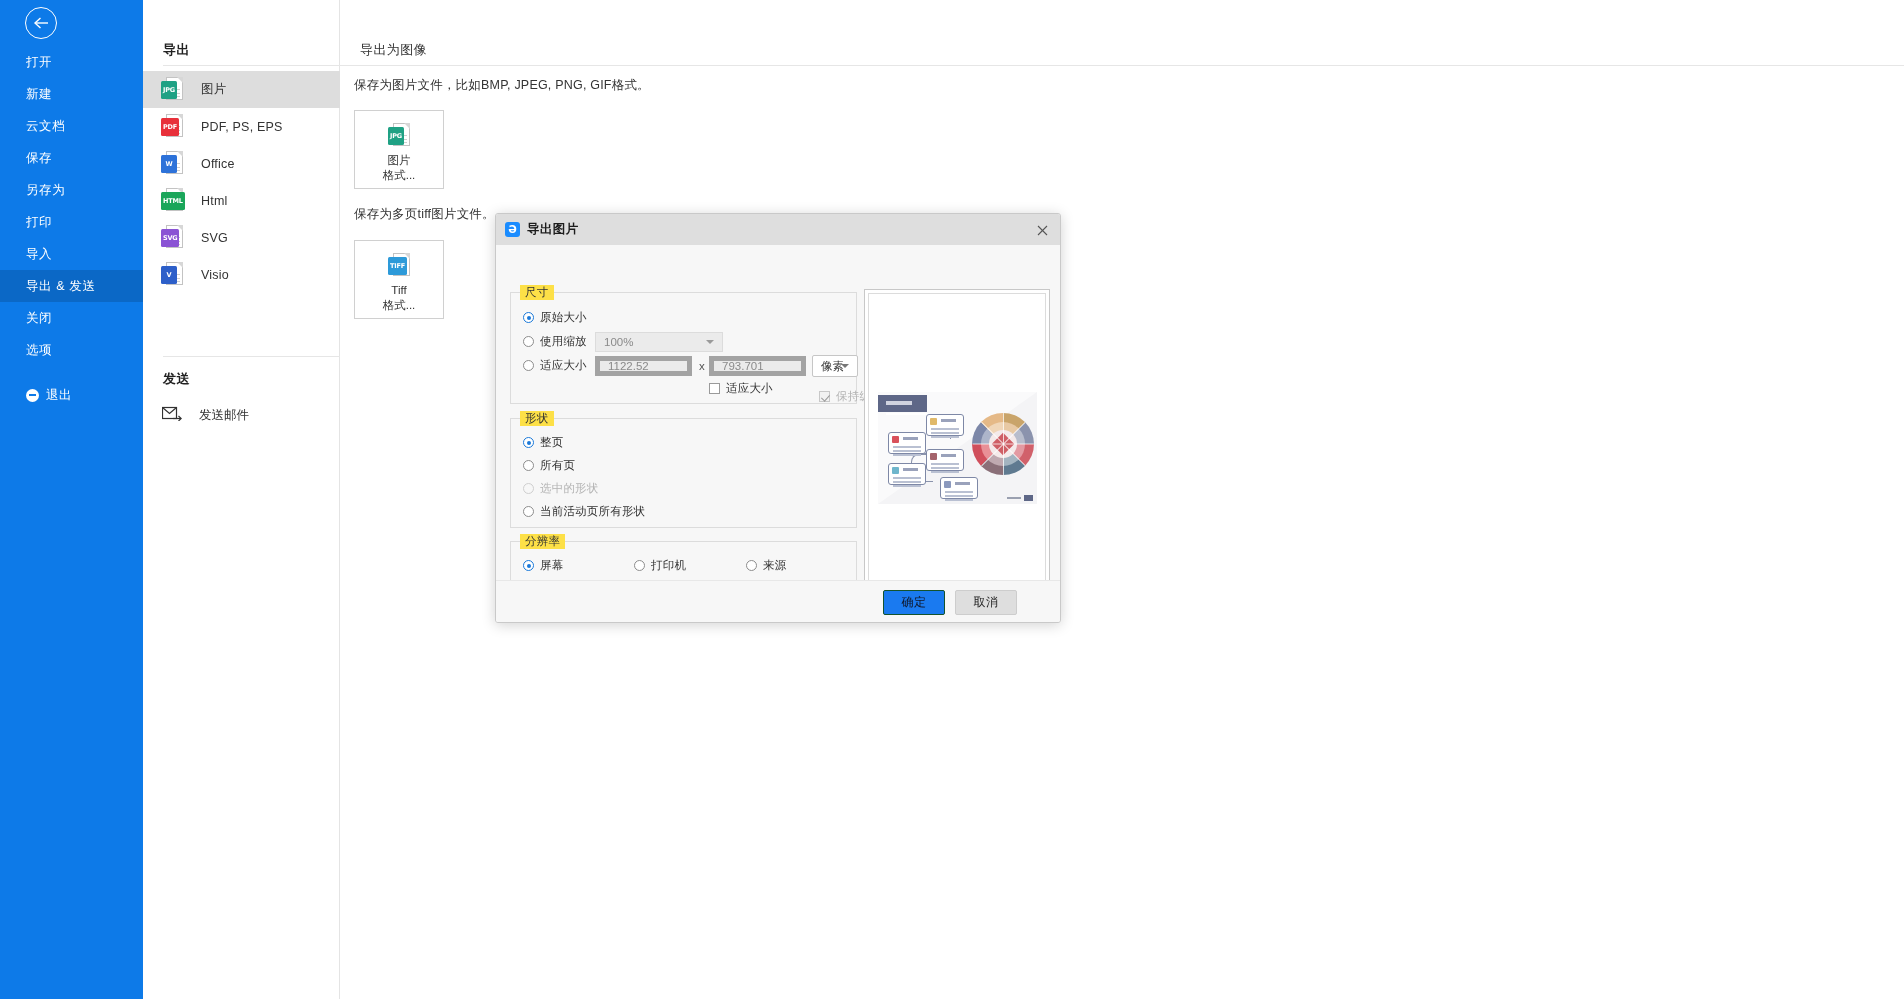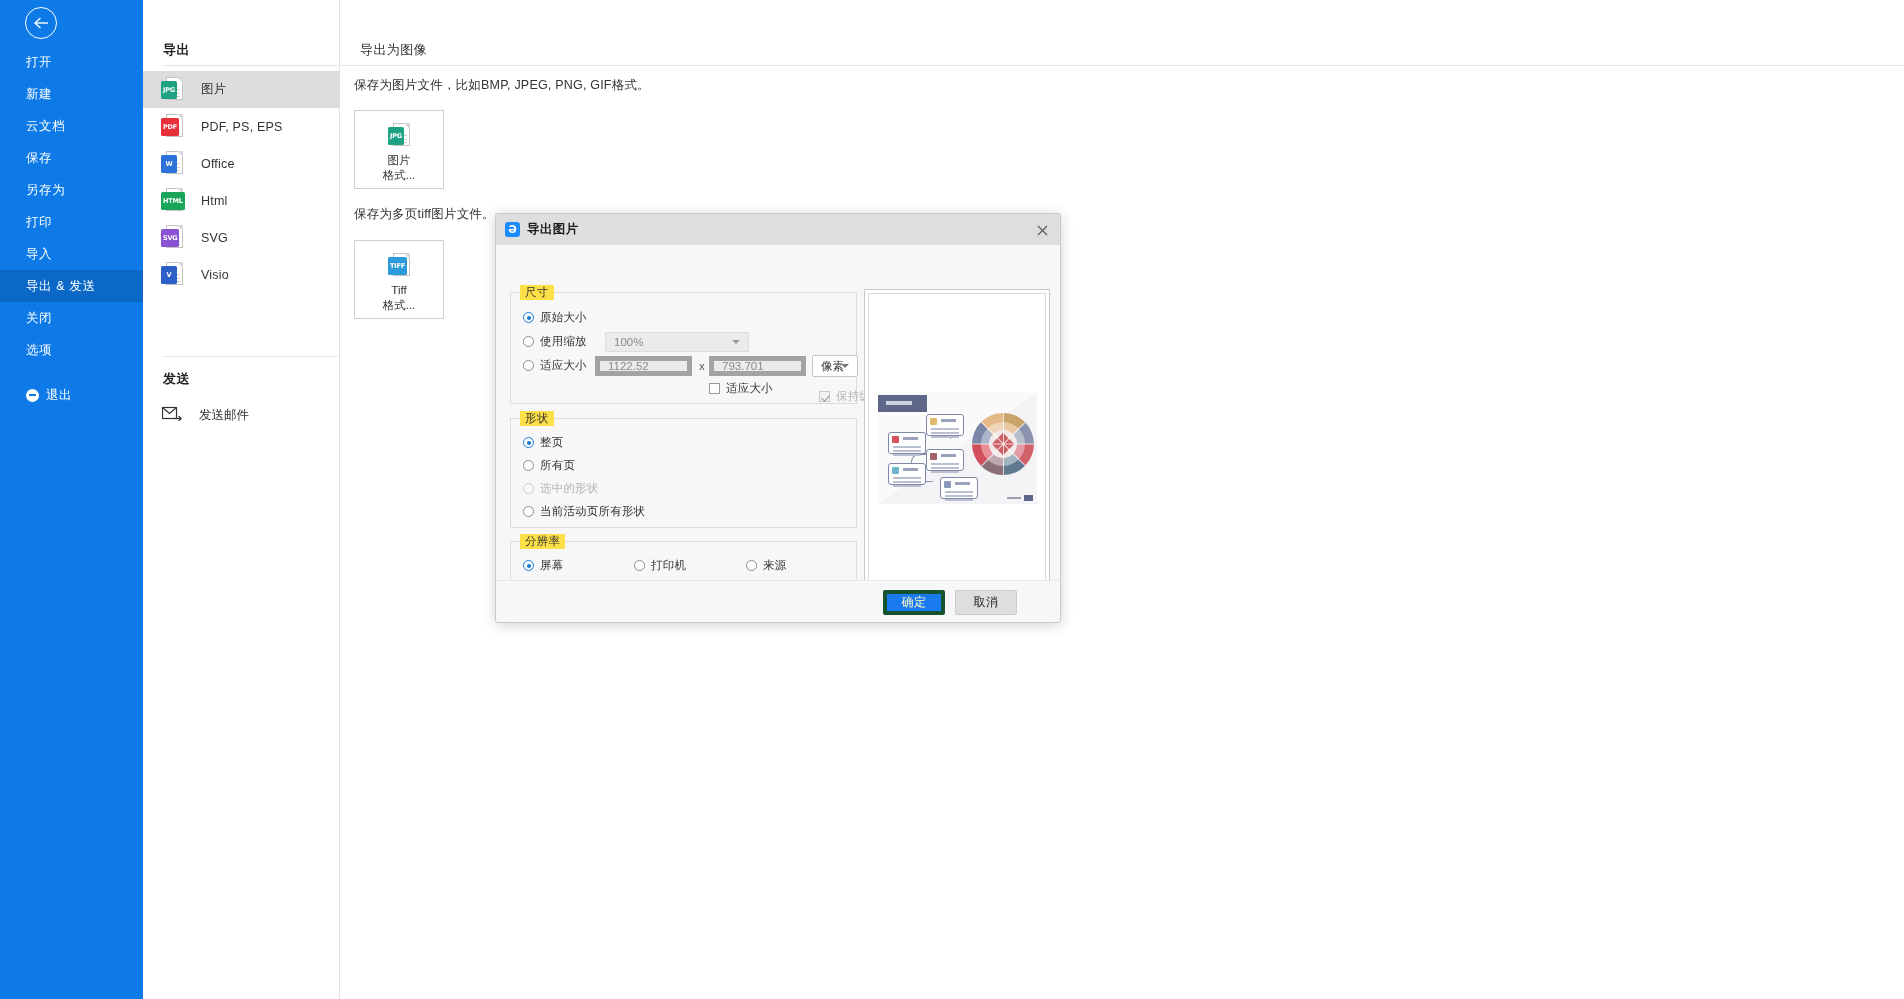--- a/index.html
+++ b/index.html
@@ -457,21 +457,21 @@
     border-top: 1px solid #e8e8e8;
     display: flex; align-items: center; justify-content: flex-end;
     padding-right: 45px; gap: 10px;
   }
   .btn {
     width: 62px; height: 25px;
     display: flex; align-items: center; justify-content: center;
     font-size: 12px; border-radius: 2px; cursor: pointer;
     letter-spacing: 0.5px;
   }
-  .btn.primary { background: #1a7af0; color: #fef9c3; border: 4px solid #14532d; }
+  .btn.primary { background: #1a7af0; color: #0f172a; border: 1px solid #14532d; }
   .btn.secondary { background: #dedede; color: #222222; border: 1px solid #cdcdcd; }
 </style>
 </head>
 <body>
 
 <div id="app">
 
   <div class="topbar">
     <div class="app-title">亿图图示</div>
     <div class="win-controls">
@@ -708,21 +708,21 @@
 
         <div class="radio-row" style="left:12px; top:17px;">
           <span class="radio on"></span>
           <span class="radio-label">原始大小</span>
         </div>
 
         <div class="radio-row" style="left:12px; top:41px;">
           <span class="radio"></span>
           <span class="radio-label">使用缩放</span>
         </div>
-        <div class="combo" style="left:84px; top:39px; width:144px; height:20px;margin-left:10px;">
+        <div class="combo" style="left:84px; top:39px; width:128px; height:20px;">
           <span>100%</span>
           <span class="caret"></span>
         </div>
 
         <div class="radio-row" style="left:12px; top:65px;text-align:right;">
           <span class="radio"></span>
           <span class="radio-label">适应大小</span>
         </div>
         <div class="inp" style="left:84px; top:63px; width:97px; height:20px;">
           <span>1122.52</span>

